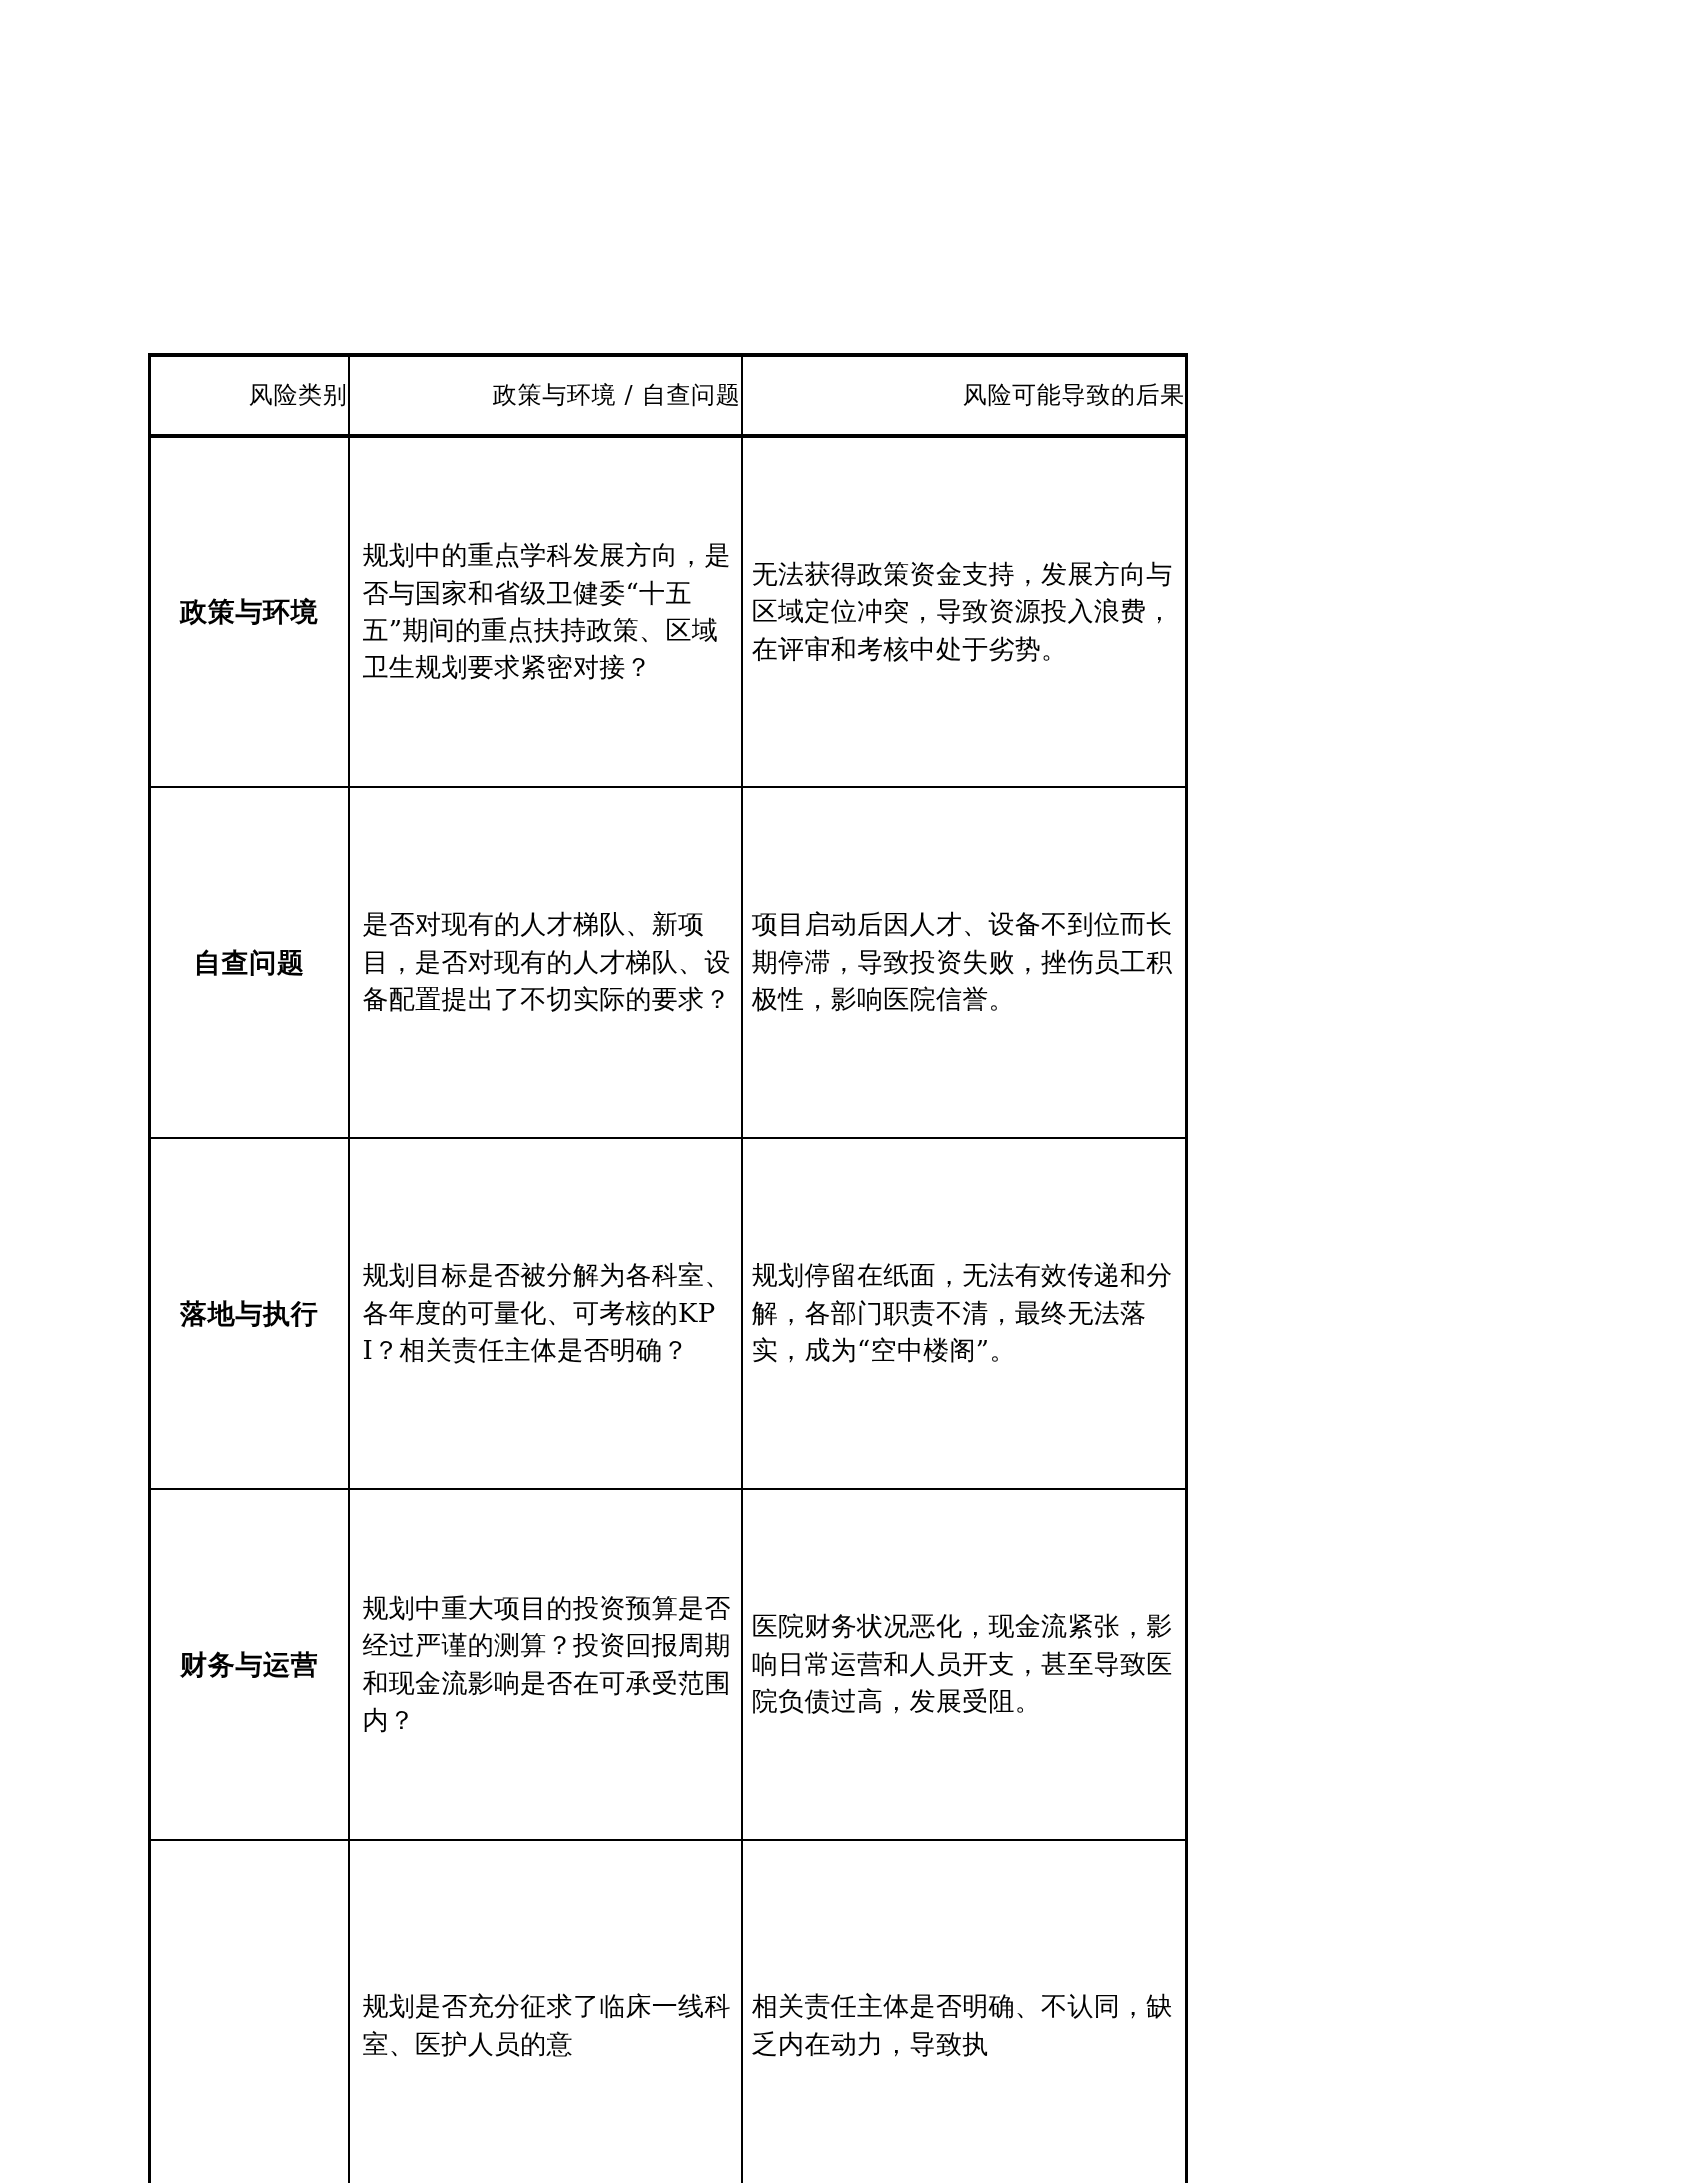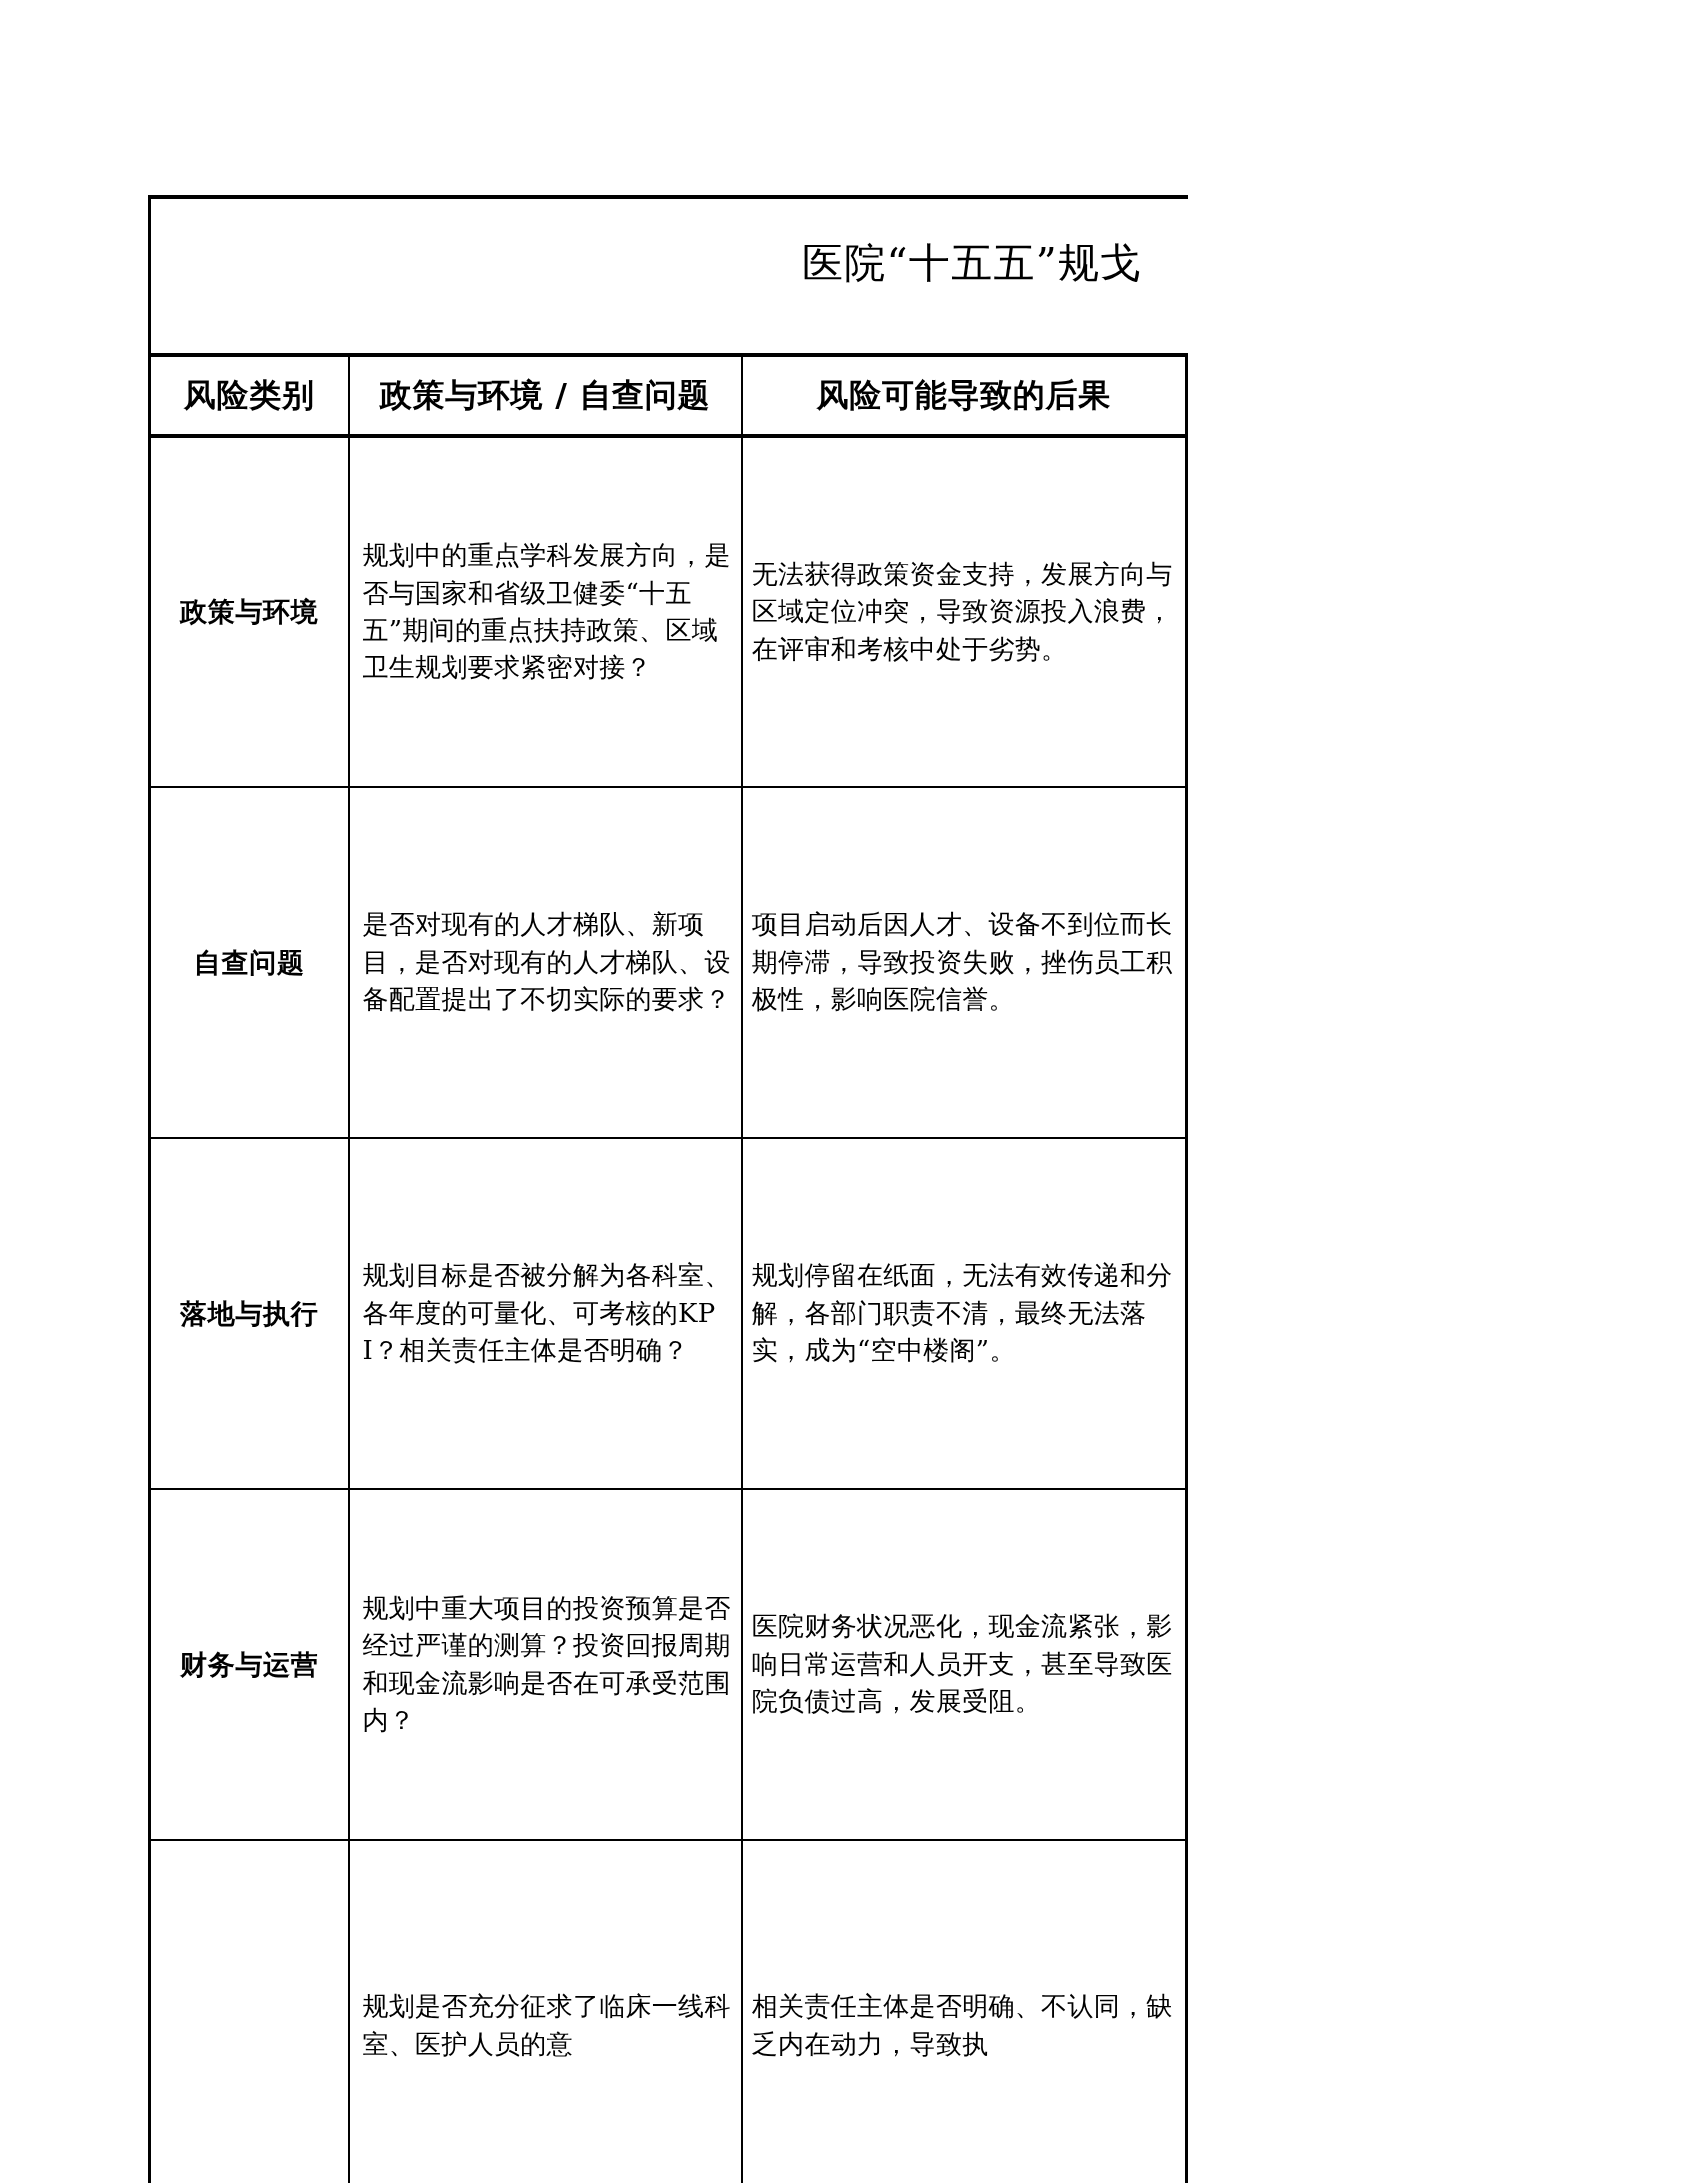--- a/index.html
+++ b/index.html
@@ -66,23 +66,23 @@
     vertical-align: middle;
     padding: 0;
     box-sizing: border-box;
   }
 
   
   .risk-table thead th {
     height: 81px;
     border-top: 4.6px solid #000000;
     border-bottom: 4.6px solid #000000;
-    text-align: center;
-    font-weight: 700;
-    font-size: 32px;
+    text-align: right;
+    font-weight: 400;
+    font-size: 24px;
     letter-spacing: 0.7px;
     line-height: 1.15;
     white-space: nowrap;
   }
   .risk-table thead th.first { border-left: 3.3px solid #000000; }
   .risk-table thead th.last  { border-right: 3.3px solid #000000; }
 
   
   .risk-table tbody td { height: 351px; }
   .risk-table tbody td.cat {
@@ -106,23 +106,20 @@
   .cell-text.q { padding-left: 13px; }
 
   
   .risk-table tbody tr.clipped td { height: 371px; }
 </style>
 </head>
 <body>
 
 <div class="page">
 
-  <div class="title-band">
-    <div class="title-text">医院“十五五”规戈</div>
-  </div>
 
   <table class="risk-table">
     <colgroup>
       <col class="c1">
       <col class="c2">
       <col class="c3">
     </colgroup>
     <thead>
       <tr>
         <th class="first">风险类别</th>

